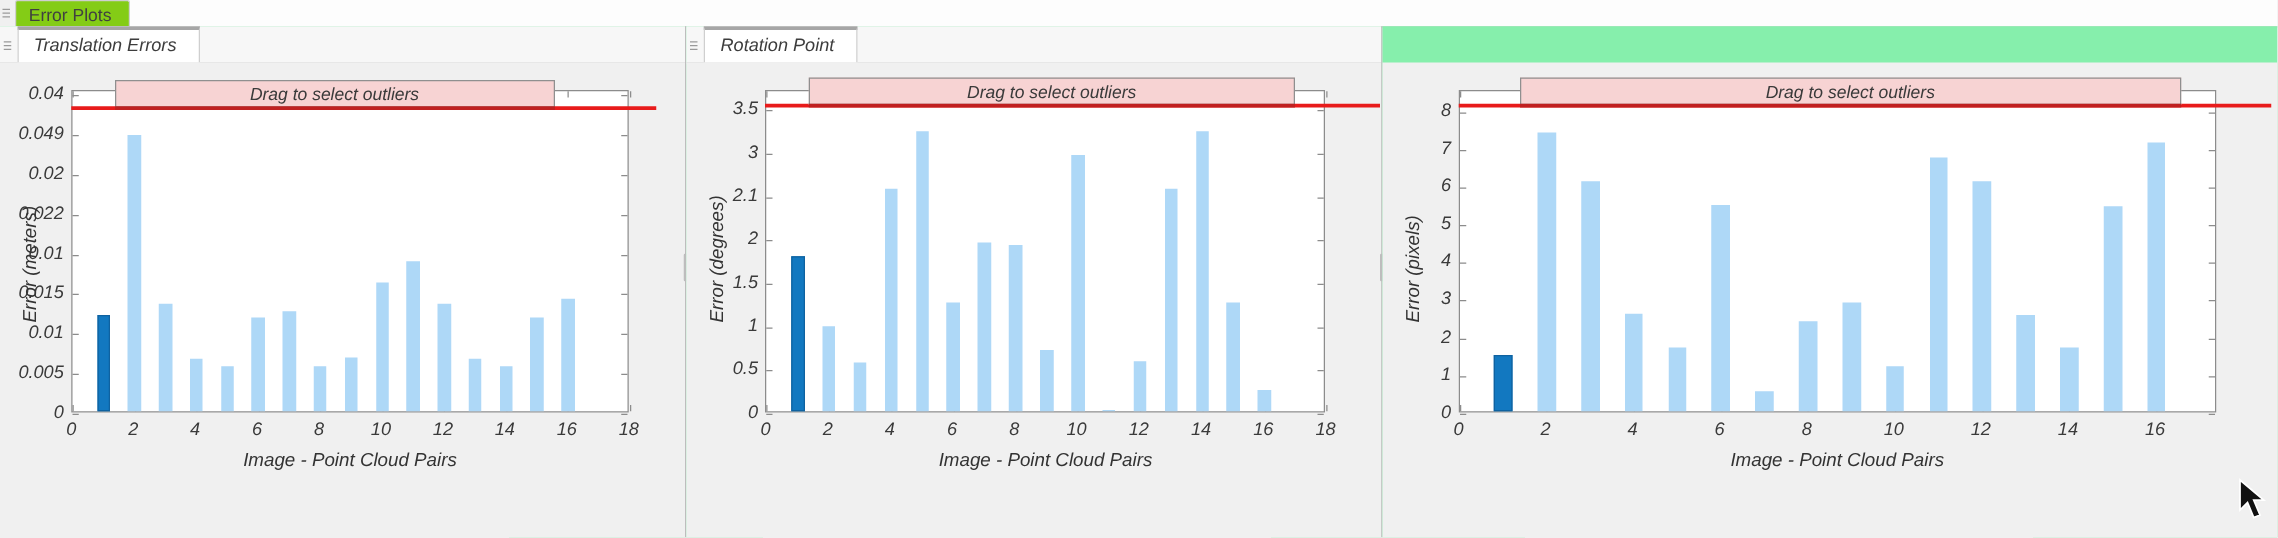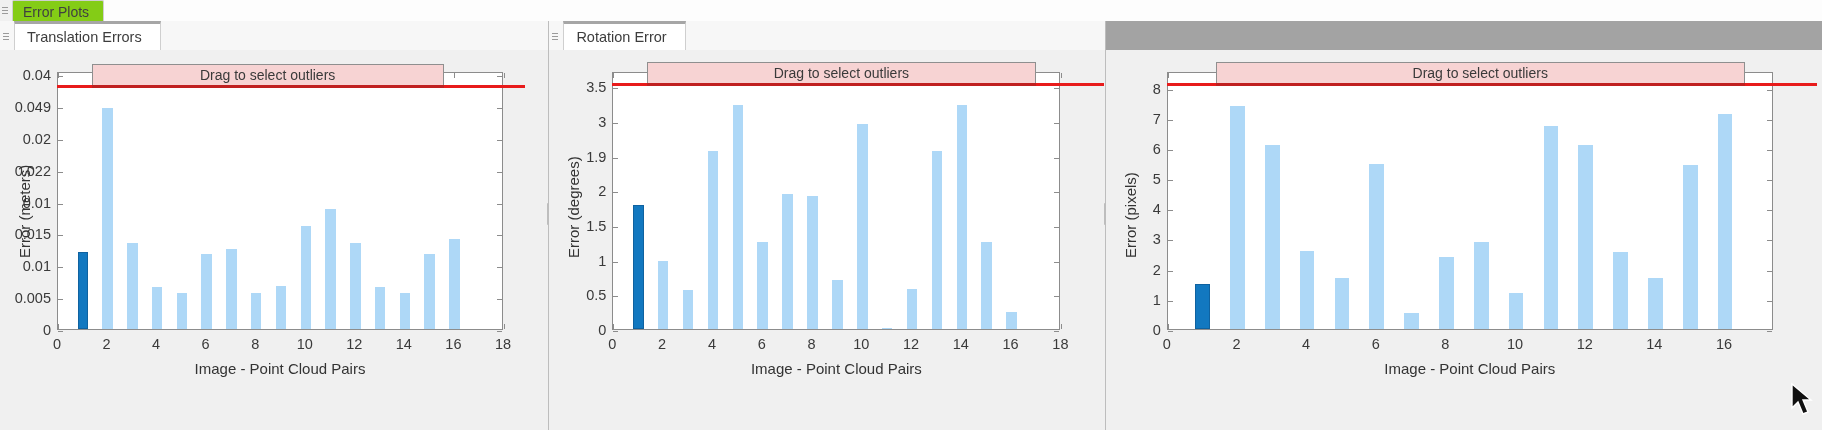--- a/index.html
+++ b/index.html
@@ -34,21 +34,21 @@
     background:#fdfdfd;border-bottom:1px solid #c8c8c8;
   }
   .griphandle{
     position:absolute;width:6px;height:13px;
     display:flex;flex-direction:column;justify-content:center;gap:2px;
   }
   .griphandle i{display:block;height:1px;background:#9a9a9a;width:6px;}
 
   
   .panels{position:absolute;left:0;top:21px;width:1822px;height:409px;display:flex;}
-  .panel{position:relative;height:409px;background:#a3a3a3;}
+  .panel{position:relative;height:409px;background:#86efac;font-style:italic;}
   .panel.p1{width:549px;}
   .panel.p2{width:556px;}
   .panel.p3{width:717px;}
   .vsplit{
     width:1px;height:409px;background:#bdbdbd;position:relative;flex:0 0 1px;
   }
   .vsplit::after{
     content:"";position:absolute;left:-1px;top:182px;width:3px;height:22px;
     background:#bdbdbd;border-radius:1px;
   }
@@ -257,21 +257,21 @@
     <div class="vsplit"></div>
 
     <div class="panel p2">
       <div class="tabbar">
         <div class="griphandle" style="left:3px;top:9px;">
           <i></i>
             <i></i>
             <i></i>
         </div>
         <div class="tab">
-          <span>Rotation Error</span>
+          <span>Rotation Point</span>
         </div>
       </div>
       <div class="figure" id="fig1">
           <div class="plotbox" style="left: 63px; top: 22px; width: 448px; height: 258px;">
             <div class="ticks-top">
               <i style="left: 0px;"></i>
               <i style="left: 49.7778px;"></i>
               <i style="left: 99.5556px;"></i>
               <i style="left: 149.333px;"></i>
               <i style="left: 199.111px;"></i>
@@ -334,21 +334,21 @@
           <div class="outlier-band" style="left: 97.8444px; width: 388.267px; top: 12.4839px; height: 22px; background: rgb(247, 211, 211);">
             <span>Drag to select outliers</span>
           </div>
           <div class="thresh-line dark" style="left: 97.8444px; width: 388.267px; top: 32.9839px;"></div>
           <div class="ylabels" style="left: 0px; top: 0px; width: 57px; height: 100%;">
             <span style="top: 280px;">0</span>
             <span style="top: 245.323px; margin-left: 12px;">0.5</span>
             <span style="top: 210.645px;">1</span>
             <span style="top: 175.968px;">1.5</span>
             <span style="top: 141.29px;">2</span>
-            <span style="top: 106.613px;">1.9</span>
+            <span style="top: 106.613px;">2.1</span>
             <span style="top: 71.9355px;">3</span>
             <span style="top: 37.2581px;">3.5</span>
           </div>
           <div class="xlabels" style="left: 0px; top: 286px; width: 556px;">
             <span style="left: 63px;">0</span>
             <span style="left: 112.778px;">2</span>
             <span style="left: 162.556px;">4</span>
             <span style="left: 212.333px;">6</span>
             <span style="left: 262.111px;">8</span>
             <span style="left: 311.889px;">10</span>

